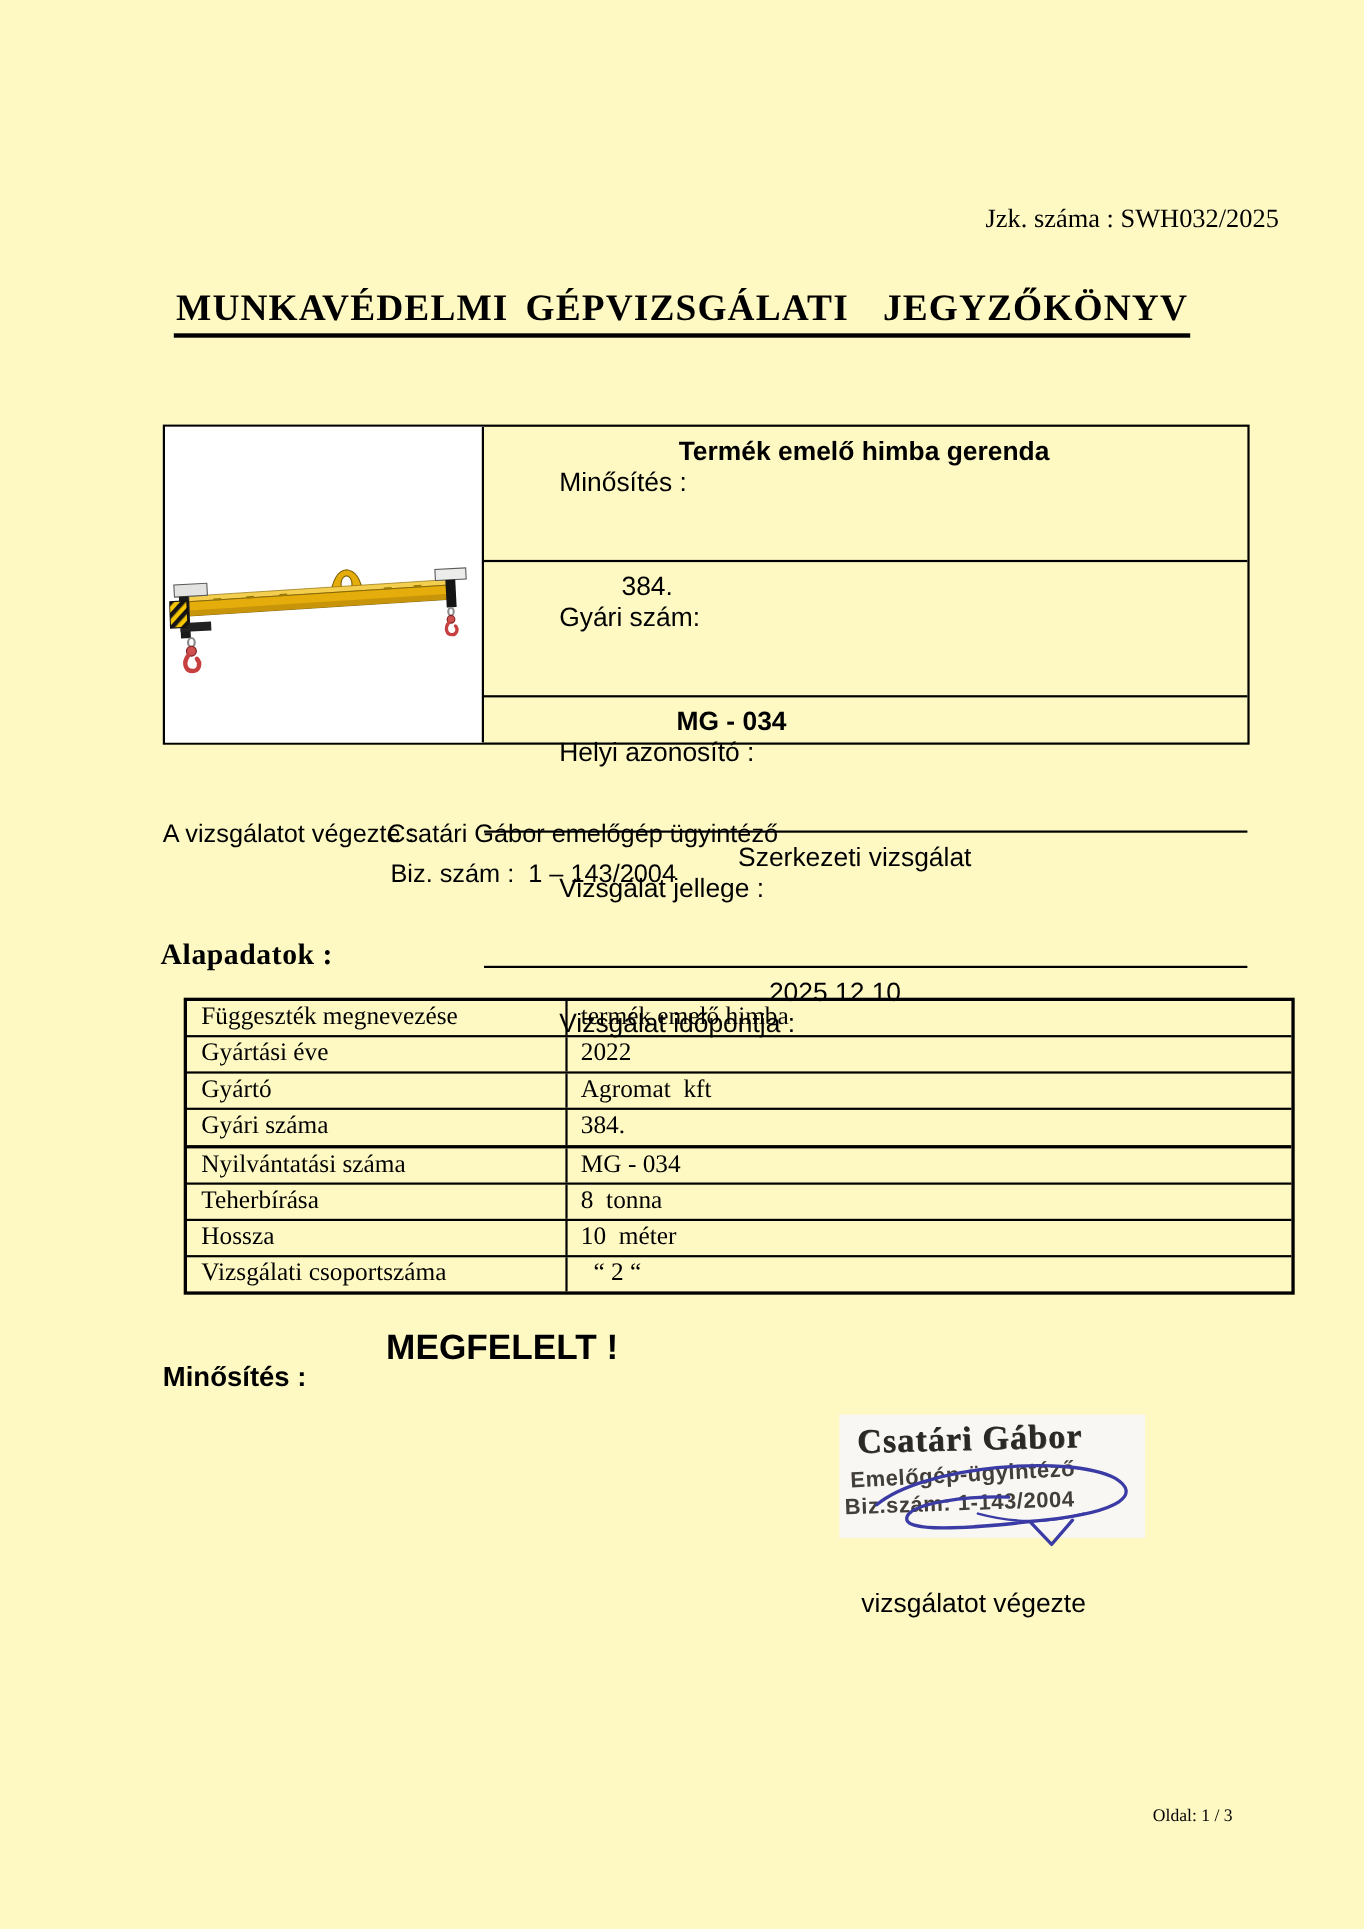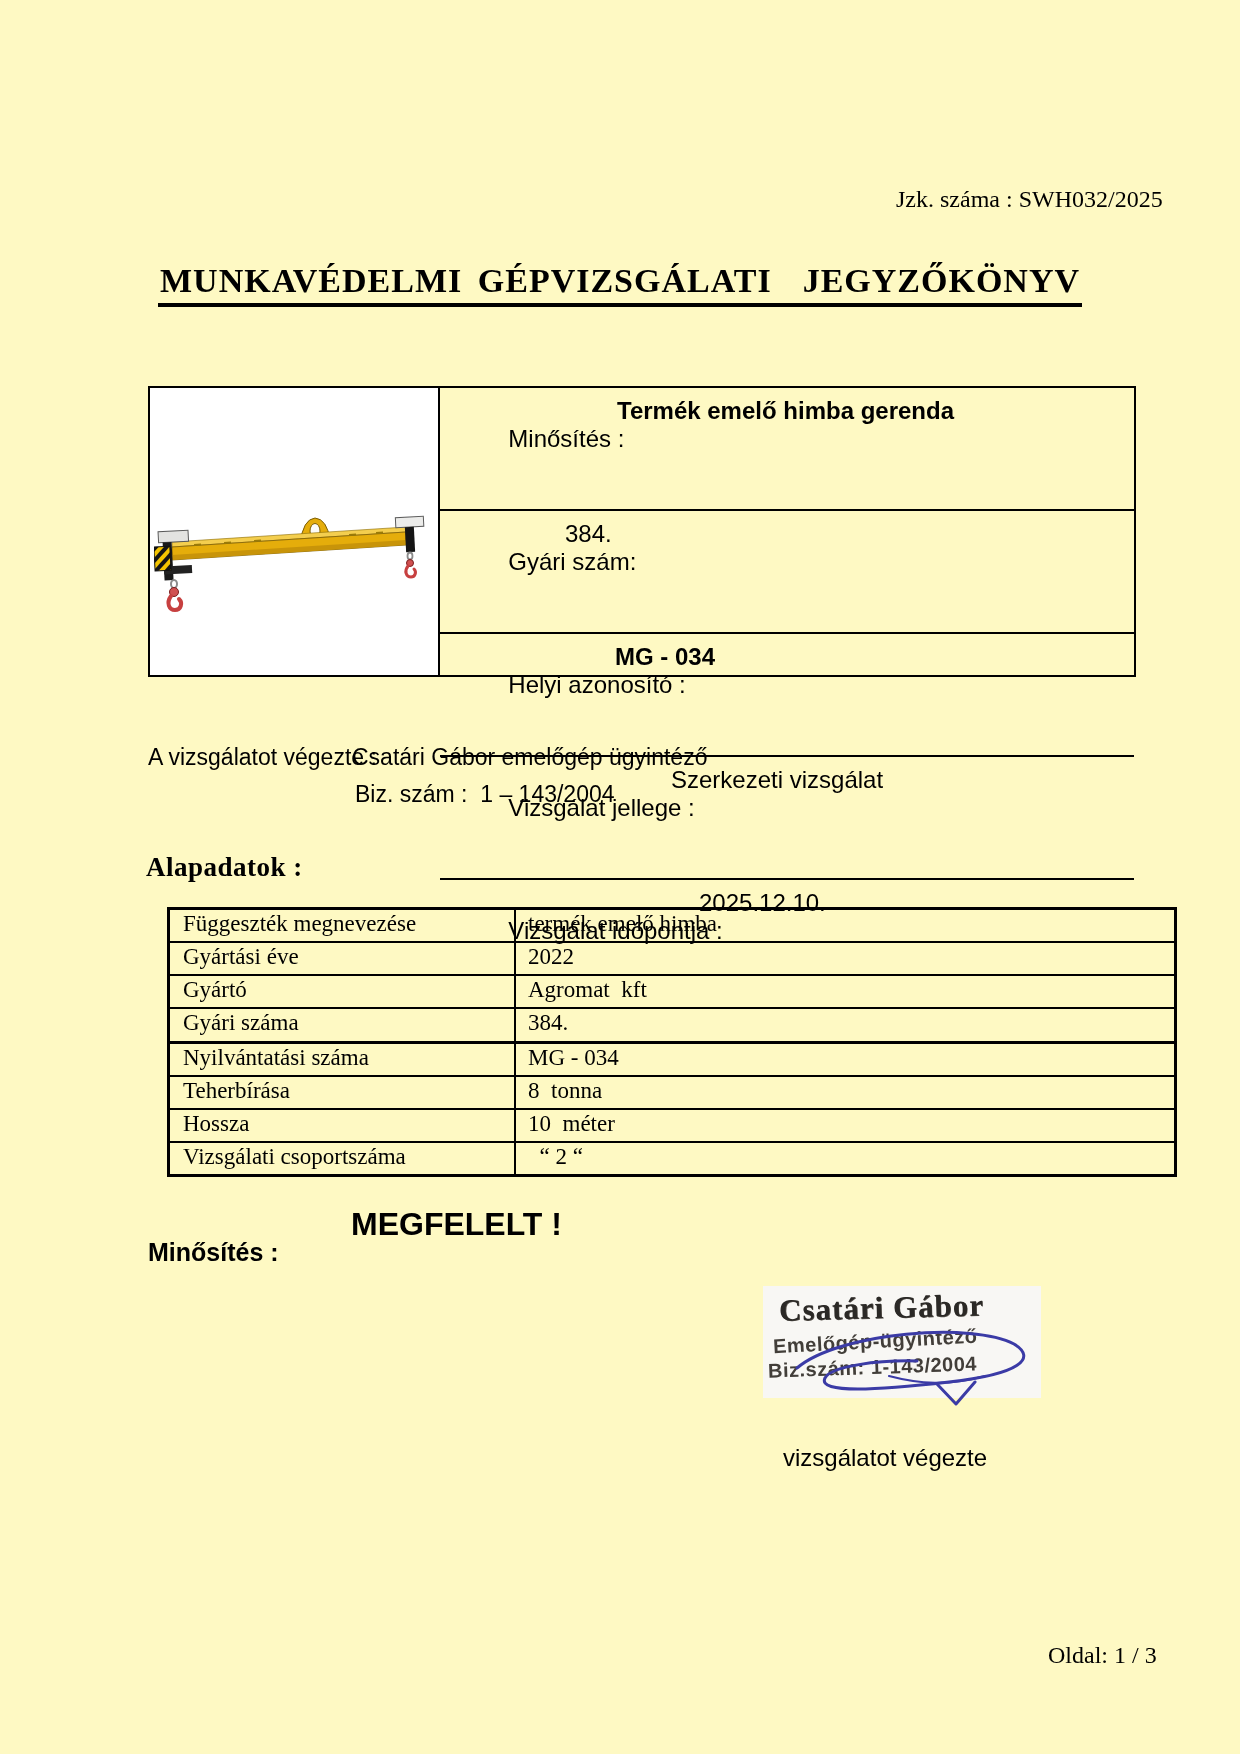--- a/index.html
+++ b/index.html
@@ -79,21 +79,21 @@
     position:absolute; left:10px; top:44px; font-weight:bold; font-size:20px;
     color:#423e39; transform:rotate(-3deg); letter-spacing:0.5px;
   }
   .stamp-l3 {
     position:absolute; left:5px; top:70px; font-weight:bold; font-size:20px;
     color:#423e39; transform:rotate(-2deg); letter-spacing:0.5px;
   }
   .sig-svg { position:absolute; left:26px; top:28px; }
 
   .sig-caption { position:absolute; left:783px; top:1444px; font-size:24px; font-weight:normal; }
-  .footer-page { position:absolute; left:1048px; top:1642px; font-size:24px; }
+  .footer-page { position:absolute; left:1048px; top:1642px; font-size:16px; }
 </style>
 </head>
 <body>
 
 <div class="page">
 
   <div class="doc-number serif">Jzk. száma : SWH032/2025</div>
 
   <div class="title-wrap">
     <span class="title serif">MUNKAVÉDELMI GÉPVIZSGÁLATI  JEGYZŐKÖNYV</span>

